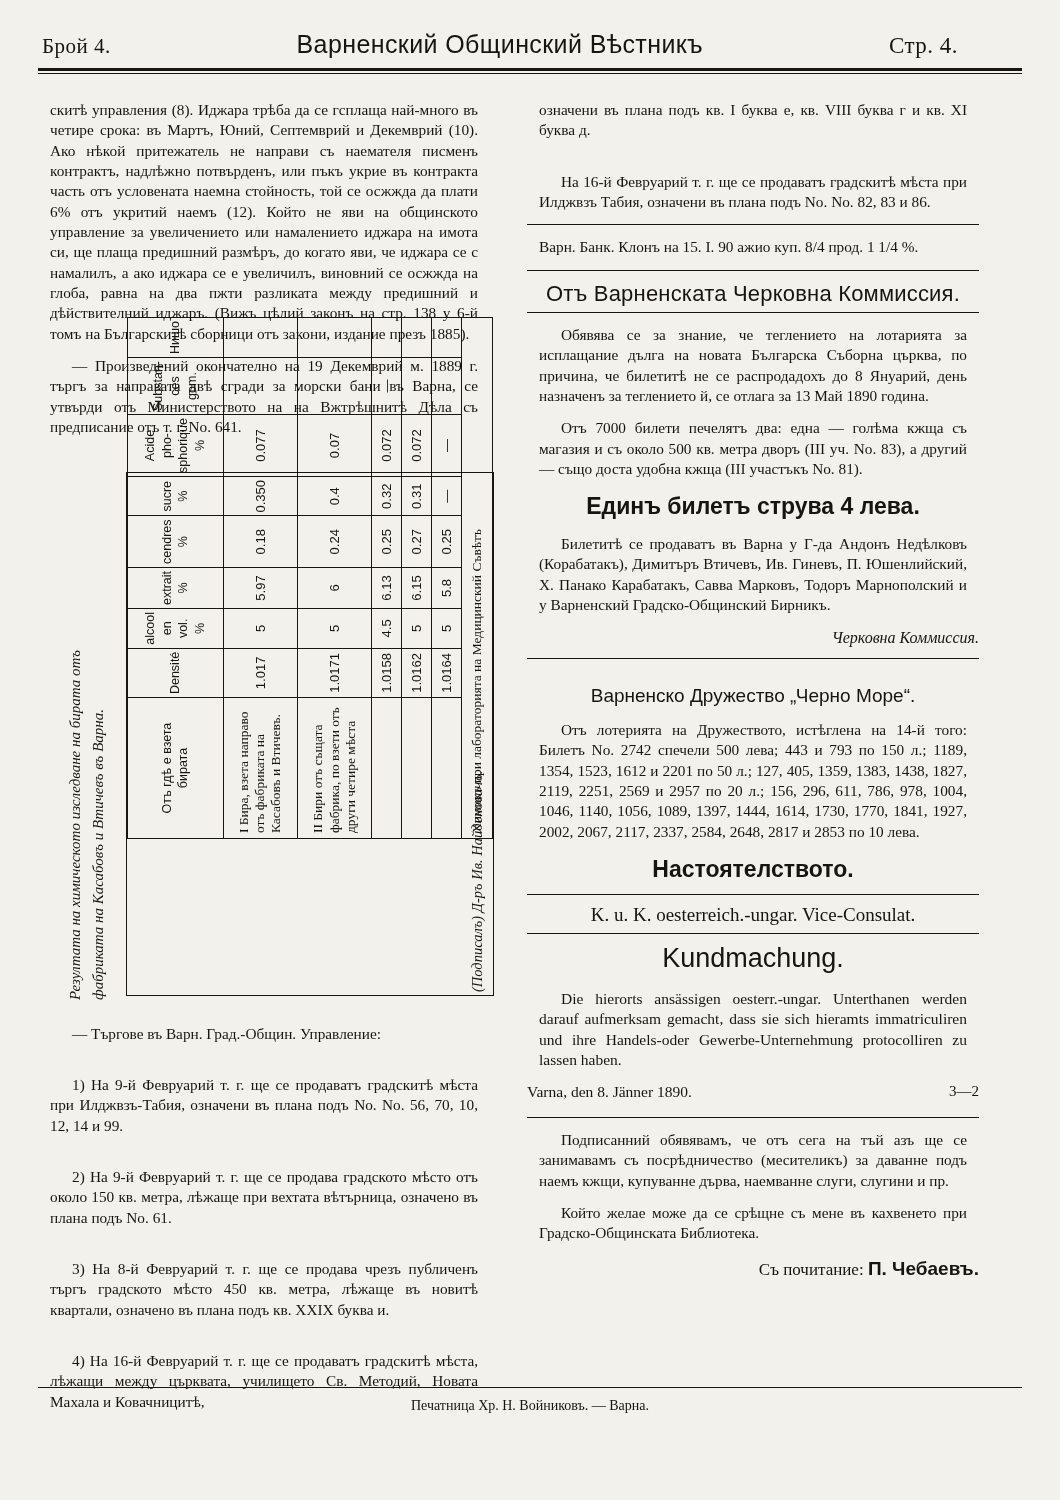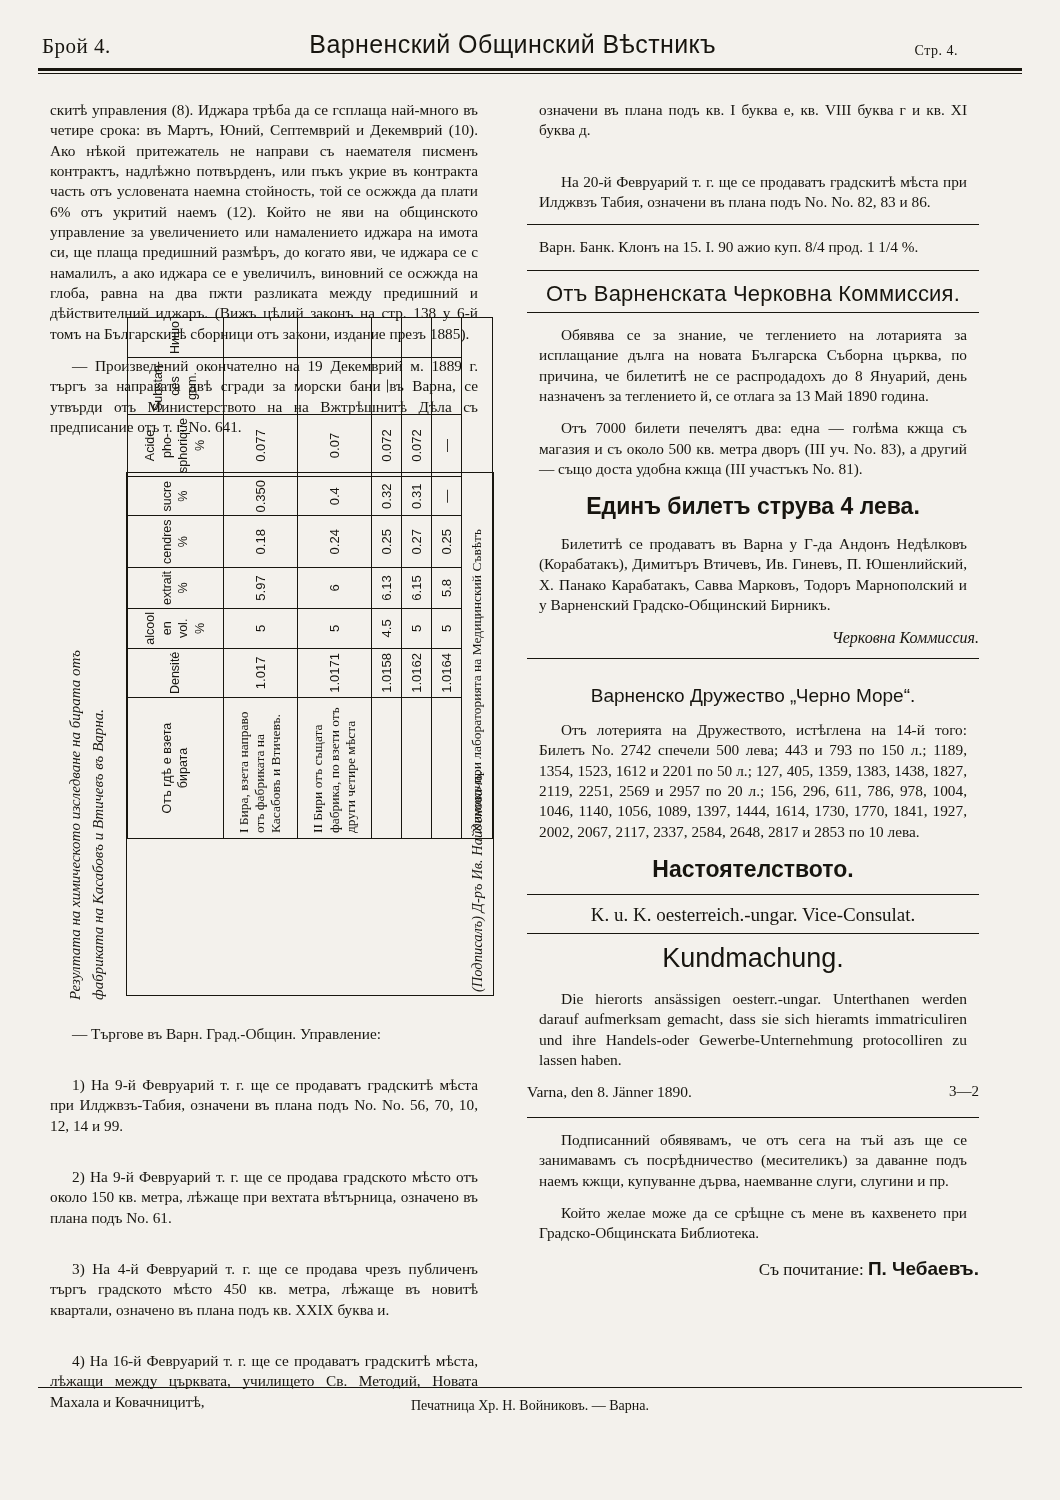--- a/index.html
+++ b/index.html
@@ -16,21 +16,21 @@
     box-sizing:border-box;
     padding:30px 38px 0 38px;
   }
   
   .masthead{
     display:flex;align-items:flex-end;justify-content:space-between;
     padding:0 4px 4px 4px;
   }
   .mh-issue{font-size:21px;letter-spacing:.5px;}
   .mh-title{font-family:"Liberation Sans",sans-serif;font-size:25px;letter-spacing:.4px;}
-  .mh-page{font-size:14px;letter-spacing:.5px;padding-right:60px;}
+  .mh-page{font-size:23px;letter-spacing:.5px;padding-right:60px;}
   .rule-thick{border-top:3px solid #18160f;margin:5px 0 0 0;}
   .rule-thin{border-top:1px solid #18160f;margin:2px 0 0 0;}
 
   
   .cols{display:flex;margin-top:14px;}
   .col{font-size:15.3px;line-height:1.33;text-align:justify;}
   .col-left{width:452px;}
   .col-div{width:1px;background:transparent;margin:0 18px;}
   .col-right{width:452px;}
 
@@ -226,32 +226,32 @@
 
         <div class="rot sig-rot">(Подписалъ) Д-ръ Ив. Найденовичъ.</div>
       </div>
 
       <p class="ind">— Търгове въ Варн.  Град.-Общин.  Управление:</p>
       <div class="sp"></div>
       <p class="ind">1) На 9-й Февруарий т. г. ще се продаватъ градскитѣ мѣста при Илджвзъ-Табия, означени въ плана подъ No. No. 56, 70, 10, 12, 14 и 99.</p>
       <div class="sp"></div>
       <p class="ind">2) На 9-й Февруарий т. г. ще се продава градското мѣсто отъ около 150 кв. метра, лѣжаще при вехтата вѣтърница, означено въ плана подъ No. 61.</p>
       <div class="sp"></div>
-      <p class="ind">3) На 4-й Февруарий т. г. ще се продава чрезъ публиченъ търгъ градското мѣсто 450 кв. метра, лѣжаще въ новитѣ квартали, означено въ плана подъ кв. XXIX буква и.</p>
+      <p class="ind">3) На 8-й Февруарий т. г. ще се продава чрезъ публиченъ търгъ градското мѣсто 450 кв. метра, лѣжаще въ новитѣ квартали, означено въ плана подъ кв. XXIX буква и.</p>
       <div class="sp"></div>
       <p class="ind">4) На 16-й Февруарий т. г. ще се продаватъ градскитѣ мѣста, лѣжащи между църквата, училището Св. Методий, Новата Махала и Ковачницитѣ,</p>
     </div>
 
     <div class="col-div"></div>
 
     <div class="col col-right">
 
       <p>означени въ плана подъ кв. I буква е, кв. VIII буква г и кв. XI буква д.</p>
       <div class="sp"></div>
-      <p class="ind">На 20-й Февруарий т. г. ще се продаватъ градскитѣ мѣста при Илджвзъ Табия, означени въ плана подъ No. No. 82, 83 и 86.</p>
+      <p class="ind">На 16-й Февруарий т. г. ще се продаватъ градскитѣ мѣста при Илджвзъ Табия, означени въ плана подъ No. No. 82, 83 и 86.</p>
 
       <div class="hr-r2"></div>
       <p>Варн. Банк.  Клонъ на 15. I. 90 ажио куп. 8/4 прод. 1 1/4 %.</p>
       <div class="hr-r"></div>
 
       <div class="rhead">Отъ Варненската Черковна Коммиссия.</div>
       <div class="rule-thin" style="margin-bottom:6px"></div>
       <p class="ind">Обявява се за знание, че теглението на лотарията за исплащание дълга на новата Българска Съборна църква, по причина, че билетитѣ не се распродадохъ до 8 Януарий, день назначенъ за теглението й, се отлага за 13 Май 1890 година.</p>
       <p class="ind">Отъ 7000 билети печелятъ два: една — голѣма кжща съ магазия и съ около 500 кв. метра дворъ (III уч. No. 83), а другий — също доста удобна кжща (III участъкъ No. 81).</p>
       <div class="rhead3">Единъ билетъ струва 4 лева.</div>

